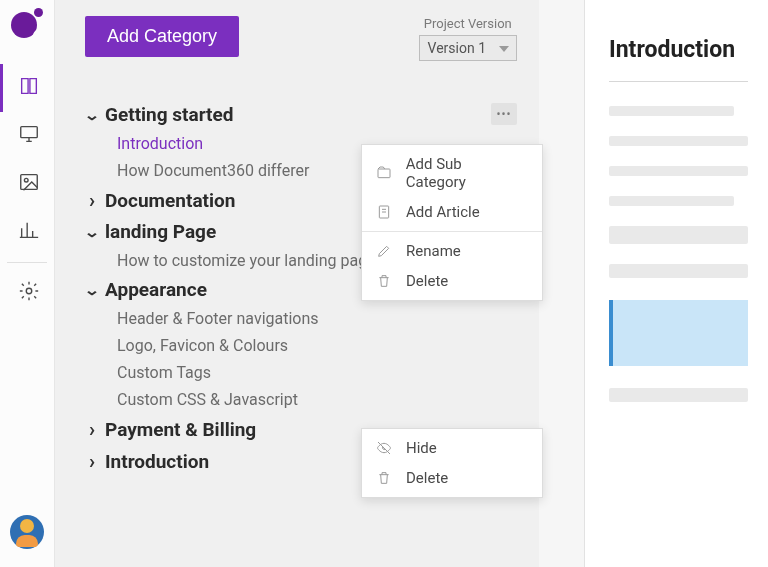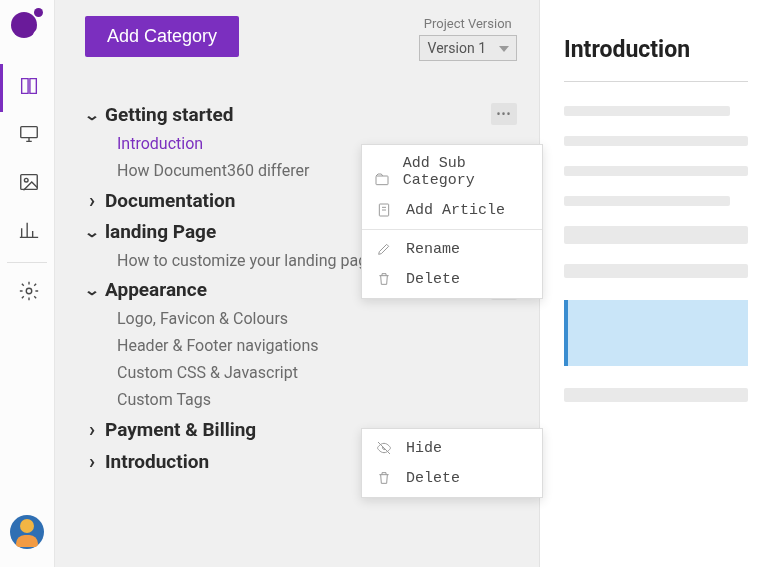--- a/index.html
+++ b/index.html
@@ -15,40 +15,40 @@
   .rail-item { width:55px; height:48px; display:flex; align-items:center; justify-content:center; cursor:pointer; border-left:3px solid transparent; }
   .rail-item.active { border-left-color:#7b2fbf; }
   .rail-item svg { width:22px; height:22px; stroke:#4a4a4a; fill:none; stroke-width:1.5; }
   .rail-item.active svg { stroke:#7b2fbf; }
   .rail .spacer { flex:1; }
   .avatar { width:34px; height:34px; border-radius:50%; background:#2f6fb3; margin-bottom:18px; display:flex; align-items:center; justify-content:center; cursor:pointer; position:relative; }
   .avatar::before { content:""; width:14px; height:14px; border-radius:50%; background:#f2b544; position:absolute; top:4px; }
   .avatar::after { content:""; width:22px; height:12px; border-radius:10px 10px 4px 4px; background:#f29b44; position:absolute; bottom:2px; }
 
   
-  .main { flex:1; display:flex; }
+  .main { flex:1; display:flex;gap:45px; }
   .tree-panel { width:484px; min-width:484px; background:#f0f0f0; padding:16px 22px 0 30px; position:relative; }
   .toolbar { display:flex; align-items:flex-start; }
   .add-cat { background:#7b2fbf; color:#fff; border:none; font-size:18px; padding:10px 22px; border-radius:2px; cursor:pointer; }
   .version-wrap { margin-left:auto; text-align:center; }
   .version-label { font-size:13px; color:#7a7a7a; margin-bottom:4px; }
   .version-select { border:1px solid #bdbdbd; background:#eaeaea; padding:4px 30px 4px 8px; font-size:14px; color:#555; cursor:pointer; position:relative; min-width:96px; display:inline-block; }
   .version-select::after { content:""; position:absolute; right:7px; top:50%; margin-top:-2px; border-left:5px solid transparent; border-right:5px solid transparent; border-top:6px solid #9a9a9a; }
 
   .tree { margin-top:38px; font-size:17px; color:#333; }
   .cat { display:flex; align-items:center; padding:4px 0; cursor:pointer; position:relative; }
   .cat .chev { width:14px; text-align:center; margin-right:6px; font-size:14px; color:#333; }
   .cat .cat-label { font-weight:700; font-size:19px; color:#2b2b2b; }
   .article { padding:4px 0 4px 32px; font-size:16px; color:#6b6b6b; cursor:pointer; }
   .article.active { color:#7b2fbf; }
   .dots { position:absolute; right:0; top:4px; width:26px; height:22px; background:#e2e2e2; border-radius:2px; display:flex; align-items:center; justify-content:center; cursor:pointer; font-size:12px; color:#777; letter-spacing:1px;}
 
   
   .menu { position:absolute; background:#fff; border:1px solid #dcdcdc; box-shadow:0 3px 10px rgba(0,0,0,.12); font-size:15px; color:#4a4a4a; padding:4px 0; }
-  .menu .mi { display:flex; align-items:flex-end; padding:6px 18px 6px 12px; cursor:pointer; min-width:180px;font-family:Liberation Mono, monospace; }
+  .menu .mi { display:flex; align-items:center; padding:6px 18px 6px 12px; cursor:pointer; min-width:180px; }
   .menu .sep { height:1px; background:#e4e4e4; margin:4px 0; }
   .menu .ico { width:20px; height:18px; margin-right:12px; display:flex; align-items:center; justify-content:center; }
   .menu .ico svg { width:16px; height:16px; stroke:#9a9a9a; fill:none; stroke-width:1.5; }
   #menu-category { left:306px; top:144px; }
   #menu-article  { left:306px; top:428px; }
 
   
   .content-panel { flex:1; background:#fff; padding:36px 20px 0 24px; border-left:1px solid #e2e2e2; }
   .content-title { font-size:23px; font-weight:700; color:#222; }
   .hr { height:1px; background:#d7d7d7; margin:18px 0 24px 0; }
@@ -140,24 +140,24 @@
           <div class="cat">
             <span class="chev" style="transform: scaleX(1.4); font-weight: 700;">⌄</span>
             <span class="cat-label">landing Page</span>
           </div>
           <div class="article">How to customize your landing page?</div>
           <div class="cat">
             <span class="chev" style="transform: scaleX(1.4); font-weight: 700;">⌄</span>
             <span class="cat-label">Appearance</span>
             <div class="dots">•••</div>
           </div>
+          <div class="article">Header &amp; Footer navigations</div>
           <div class="article">Logo, Favicon &amp; Colours</div>
-          <div class="article">Header &amp; Footer navigations</div>
+          <div class="article">Custom Tags</div>
           <div class="article">Custom CSS &amp; Javascript</div>
-          <div class="article">Custom Tags</div>
           <div class="cat">
             <span class="chev" style="font-size: 20px; font-weight: 700;">›</span>
             <span class="cat-label">Payment &amp; Billing</span>
           </div>
           <div class="cat">
             <span class="chev" style="font-size: 20px; font-weight: 700;">›</span>
             <span class="cat-label">Introduction</span>
           </div>
         </div>
 

